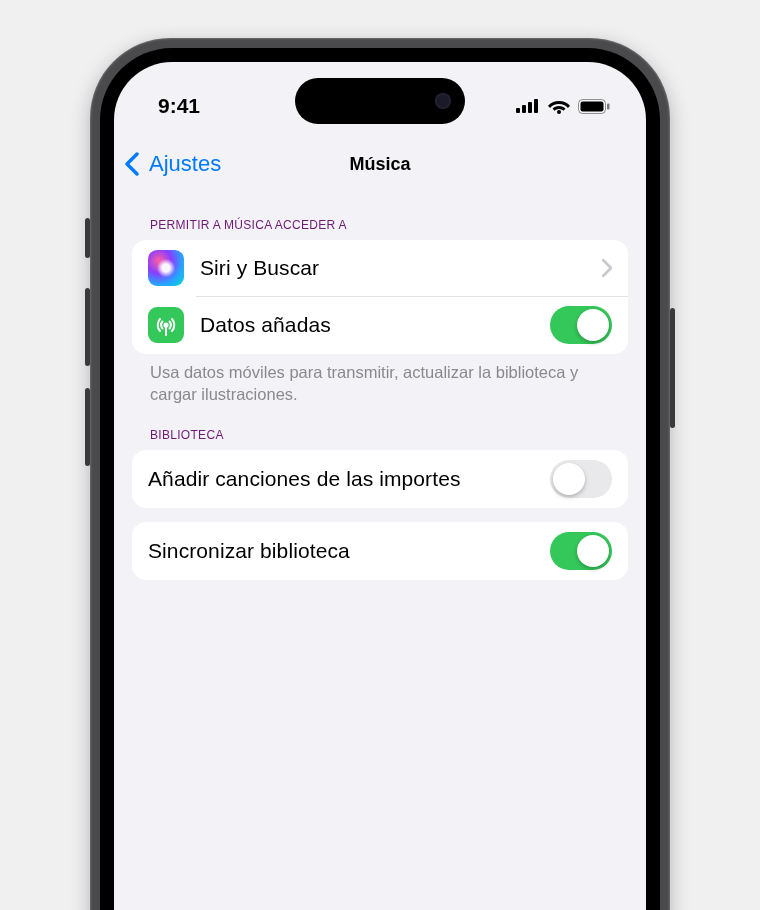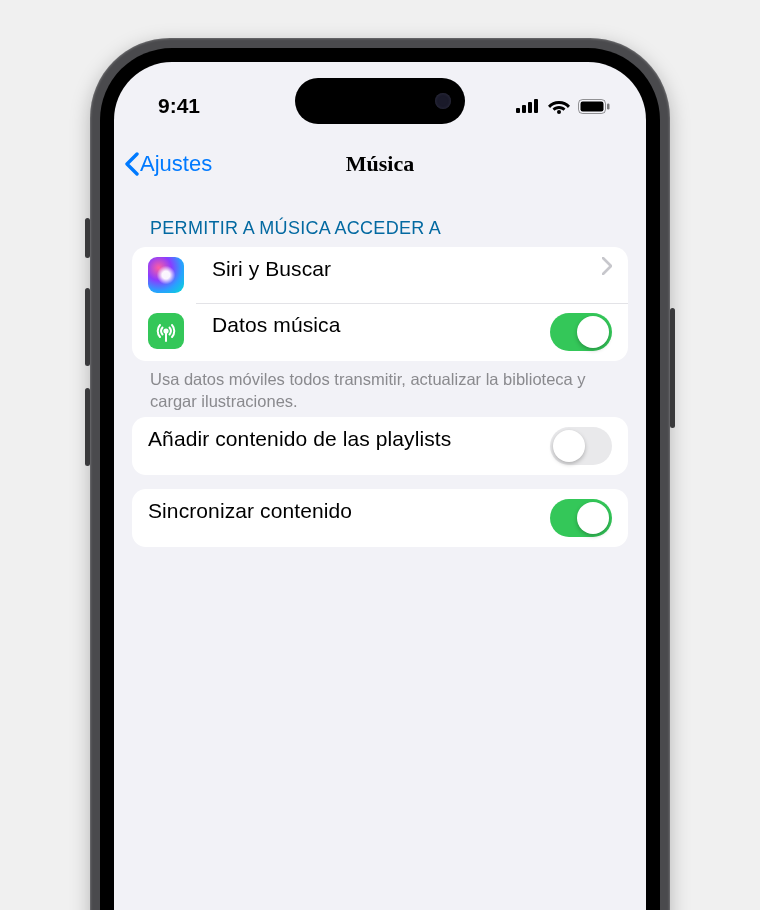--- a/index.html
+++ b/index.html
@@ -65,45 +65,45 @@
   .status-right svg { display:block; }
 
   .content { position:absolute; top:74px; left:0; right:0; bottom:0; overflow:hidden; }
 
   .navbar {
     position: relative; height: 56px;
     display:flex; align-items:center; justify-content:center;
   }
   .nav-back {
     position:absolute; left:10px; top:0; bottom:0;
-    display:flex; align-items:center; gap:0;
+    display:flex; align-items:center; gap:9px;
     color:#007aff; font-size:22px; font-weight:400;
   }
   .nav-back svg{ display:block; }
-  .nav-title { font-size:22px; font-weight:600; color:#000;font-family:Liberation Serif, serif; }
+  .nav-title { font-size:18px; font-weight:600; color:#000; }
 
   .scroll { padding: 8px 18px 0 18px; }
 
   .section-header {
-    font-size: 18px; color:#0369a1; letter-spacing:.3px;
+    font-size: 12px; color:#701a75; letter-spacing:.3px;
     padding: 18px 18px 8px 18px; text-transform:uppercase;
     font-weight:400;
   }
   .section-footer {
     font-size: 16.5px; color:#8a8a8e; line-height:1.32;
     padding: 8px 18px 4px 18px;
     font-weight:400;
   }
   .cell-group {
     background:#fff; border-radius:14px; overflow:hidden;
   }
   .cell {
-    display:flex; 
+    display:flex; align-items:center;
     min-height:56px; padding: 10px 16px 10px 16px;
-    gap:28px;
+    gap:16px;
     position:relative;
   }
   .cell + .cell::before{
     content:""; position:absolute; left:64px; right:0; top:0; height:1px; background:#e3e3e7;
   }
   .cell .icon {
     width:36px; height:36px; border-radius:9px; flex:none;
     display:flex; align-items:center; justify-content:center;
   }
   .cell .label { flex:1; font-size:21px; color:#000; font-weight:400; letter-spacing:.1px;}
@@ -198,41 +198,42 @@
                     <g stroke="#fff" stroke-width="2" fill="none" stroke-linecap="round">
                       <path d="M6 6 a9 9 0 0 0 0 12"></path>
                       <path d="M18 6 a9 9 0 0 1 0 12"></path>
                       <path d="M8.5 8.5 a5.5 5.5 0 0 0 0 7"></path>
                       <path d="M15.5 8.5 a5.5 5.5 0 0 1 0 7"></path>
                       <circle cx="12" cy="12" r="1.6" fill="#fff"></circle>
                       <line x1="12" y1="13" x2="12" y2="22"></line>
                     </g>
                   </svg>
               </div>
-              <div class="label">Datos música</div>
+              <div class="label">Datos añadas</div>
               <div class="toggle on">
                   <div class="knob"></div>
                 </div>
             </div>
           </div>
-          <div class="section-footer">Usa datos móviles todos transmitir, actualizar la biblioteca y cargar ilustraciones.</div>
-
+          <div class="section-footer">Usa datos móviles para transmitir, actualizar la biblioteca y cargar ilustraciones.</div>
+
+          <div class="section-header">BIBLIOTECA</div>
           <div class="cell-group">
             <div class="cell noicon">
-              <div class="label">Añadir contenido de las playlists</div>
+              <div class="label">Añadir canciones de las importes</div>
               <div class="toggle off">
                   <div class="knob"></div>
                 </div>
             </div>
           </div>
 
           <div style="height:14px"></div>
           <div class="cell-group">
             <div class="cell noicon">
-              <div class="label">Sincronizar contenido</div>
+              <div class="label">Sincronizar biblioteca</div>
               <div class="toggle on">
                   <div class="knob"></div>
                 </div>
             </div>
           </div>
 
         </div>
       </div>
 
     </div>

